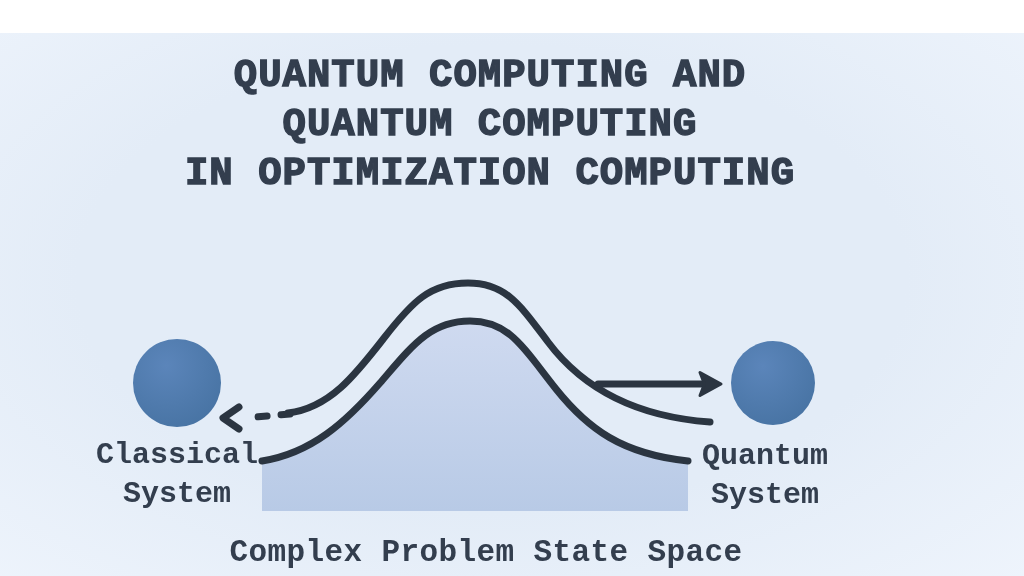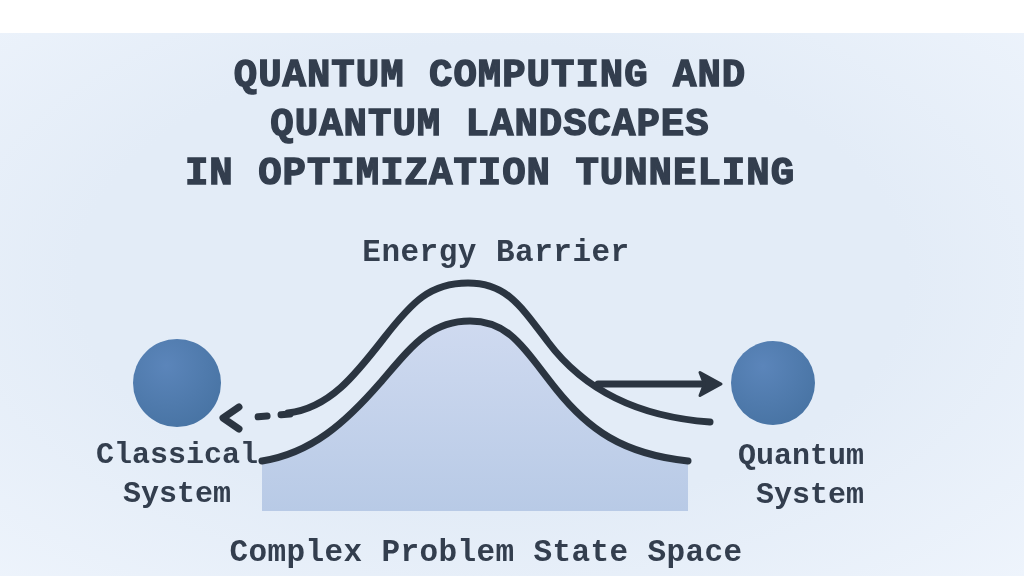--- a/index.html
+++ b/index.html
@@ -85,41 +85,40 @@
     font-size: 30px;
     line-height: 39px;
     white-space: normal;
   }
   .classical-label {
     top: 403px;
     left: 92px;
   }
   .quantum-label {
     top: 404px;
-    left: 694px;
-    text-align: right;
+    left: 680px;
   }
   .bottom-label {
     top: 502px;
     left: 486px;
     transform: translateX(-50%);
     font-size: 31px;
     letter-spacing: 0.4px;
     text-align: right;
   }
 </style>
 </head>
 <body>
 
 <div class="stage">
 
   <header class="title">
     <div>QUANTUM COMPUTING AND</div>
-    <div>QUANTUM LANDSCAPES</div>
-    <div>IN OPTIMIZATION TUNNELING</div>
+    <div>QUANTUM COMPUTING</div>
+    <div>IN OPTIMIZATION COMPUTING</div>
   </header>
 
   <svg class="diagram-svg" viewBox="0 0 1024 576">
     <defs>
       <linearGradient id="hillGrad" x1="0" y1="0" x2="0" y2="1">
         <stop offset="0" stop-color="#cfdaf0"></stop>
         <stop offset="1" stop-color="#b8cae6"></stop>
       </linearGradient>
       <radialGradient id="nodeGrad" cx="0.38" cy="0.3" r="0.9">
         <stop offset="0" stop-color="#5b85ba"></stop>
@@ -149,21 +148,20 @@
     <path class="stroke dashed" d="M 290 381 L 245 385"></path>
     <path class="stroke" d="M 239 374 L 223 385 L 239 396"></path>
 
     <path class="stroke" d="M 598 351 L 704 351"></path>
     <path class="arrowhead-fill" d="M 721 351 L 700 339.5 L 704.5 351 L 700 362.5 Z"></path>
 
     <circle class="node" cx="177" cy="350" r="44"></circle>
     <circle class="node" cx="773" cy="350" r="42"></circle>
   </svg>
 
-  <div class="label energy-label">Energy Barrier</div>
 
   <div class="label side-label classical-label">Classical System</div>
 
   <div class="label side-label quantum-label">Quantum System</div>
 
   <div class="label bottom-label">Complex Problem State Space</div>
 
 </div>
 
 </body></html>

